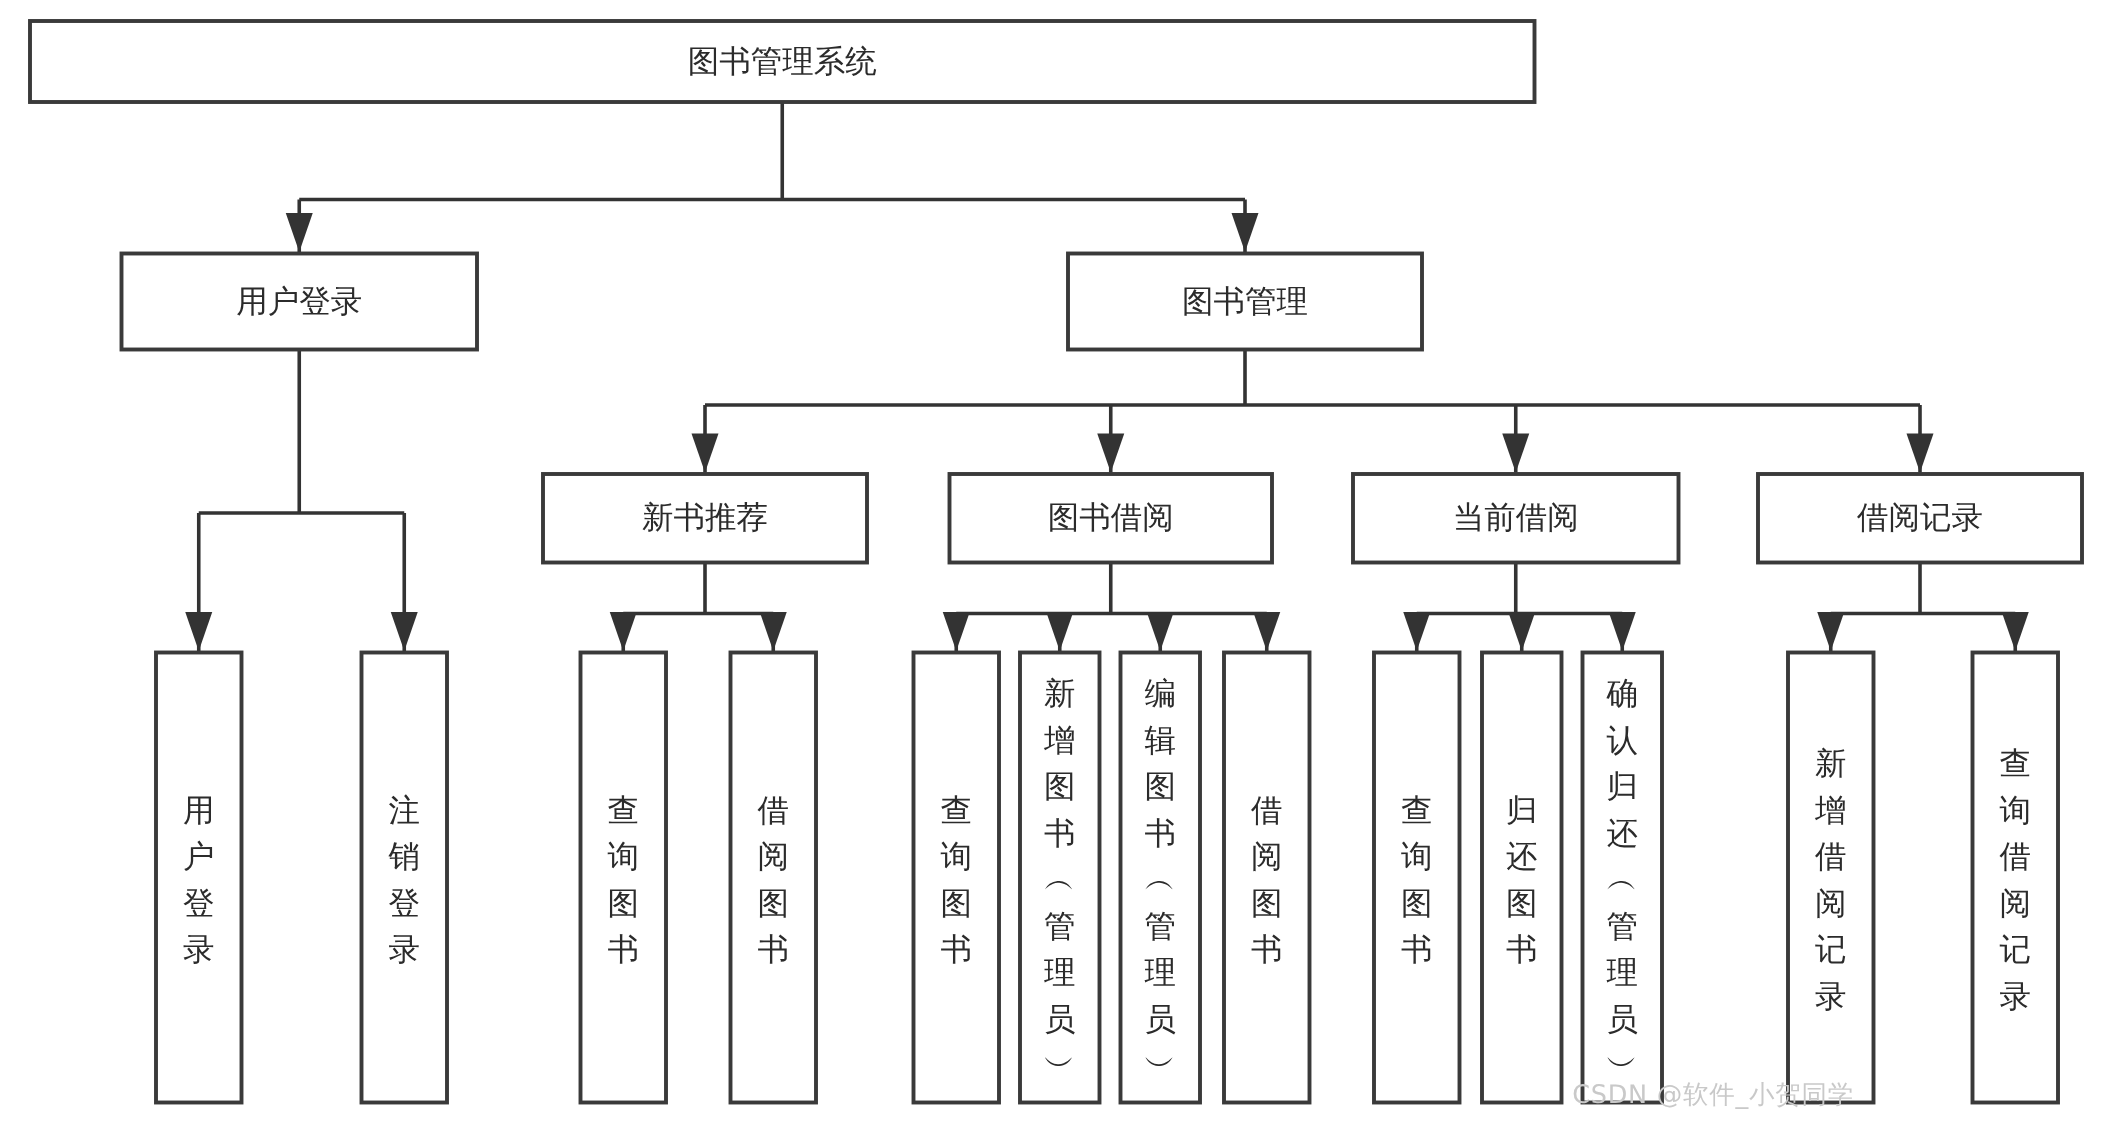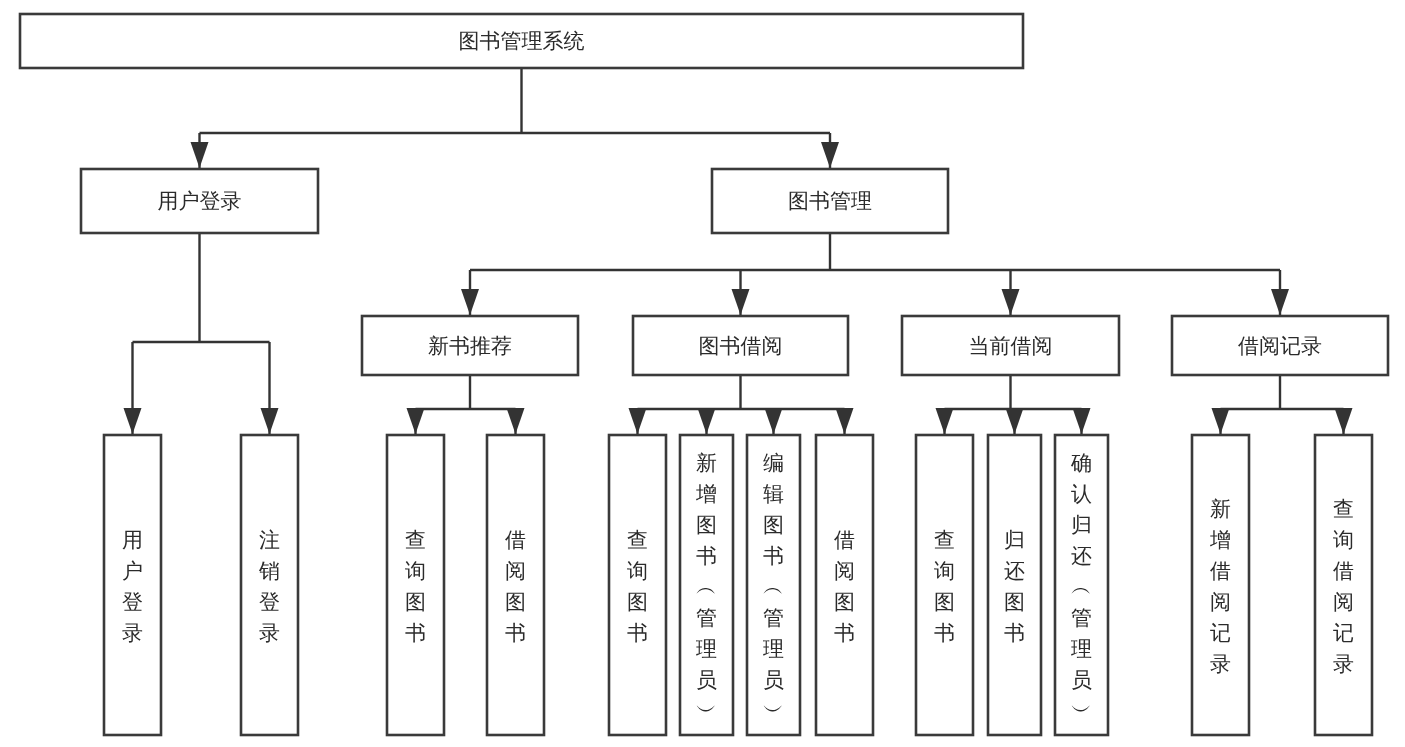--- a/index.html
+++ b/index.html
@@ -203,13 +203,14 @@
         <g>
           <rect x="1192" y="435" width="57" height="300" class="node-box"></rect>
           <text x="1220.5" y="516" class="node-label-v"><tspan x="1220.5" dy="0">新</tspan><tspan x="1220.5" dy="31">增</tspan><tspan x="1220.5" dy="31">借</tspan><tspan x="1220.5" dy="31">阅</tspan><tspan x="1220.5" dy="31">记</tspan><tspan x="1220.5" dy="31">录</tspan></text>
         </g>
         <g>
           <rect x="1315" y="435" width="57" height="300" class="node-box"></rect>
           <text x="1343.5" y="516" class="node-label-v"><tspan x="1343.5" dy="0">查</tspan><tspan x="1343.5" dy="31">询</tspan><tspan x="1343.5" dy="31">借</tspan><tspan x="1343.5" dy="31">阅</tspan><tspan x="1343.5" dy="31">记</tspan><tspan x="1343.5" dy="31">录</tspan></text>
         </g>
       </g>
   </svg>
+  <div class="watermark">CSDN @软件_小贺同学</div>
 </div>
 
 </body></html>

